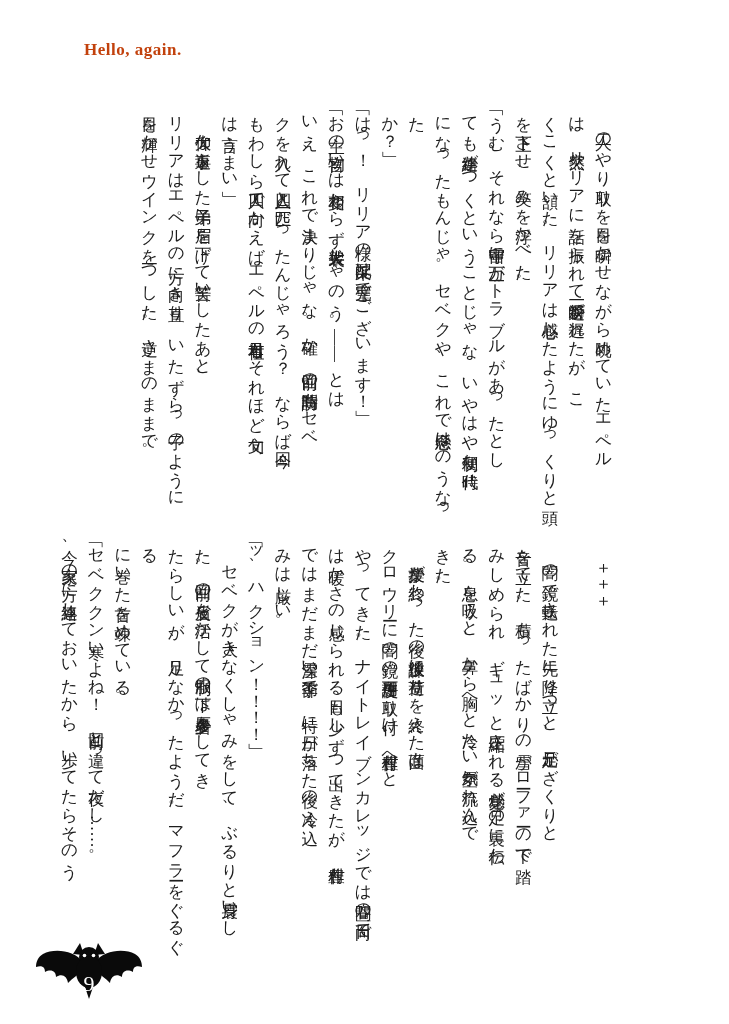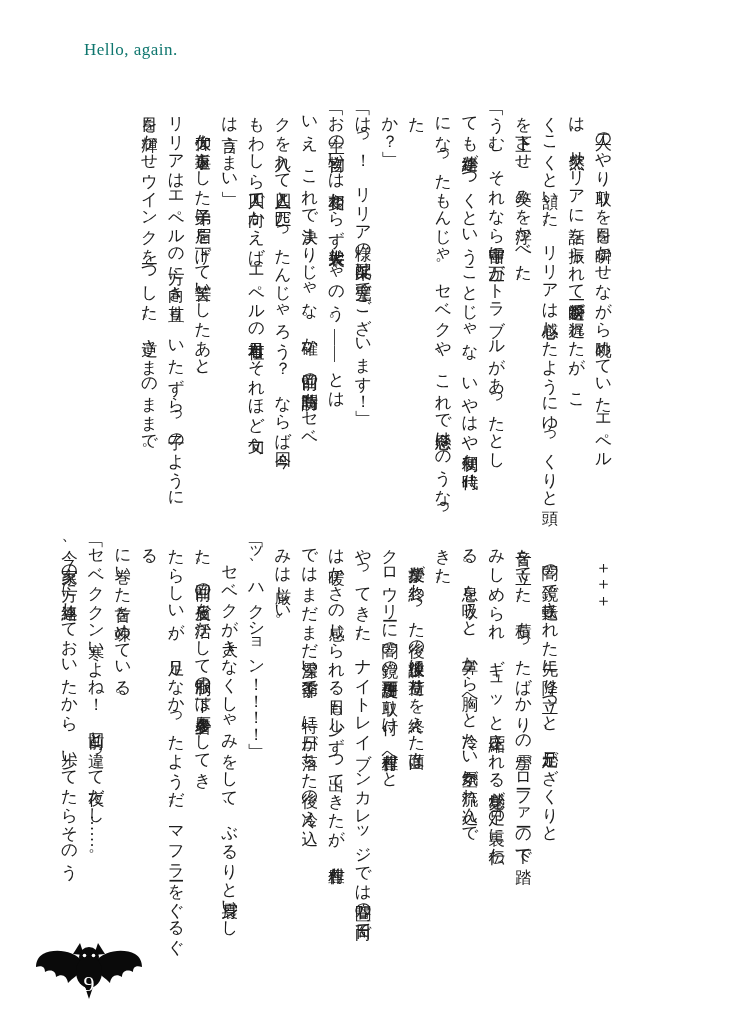--- a/index.html
+++ b/index.html
@@ -9,21 +9,22 @@
     position: relative;
     overflow: hidden;
     font-family: "Liberation Serif", "DejaVu Serif", serif;
     color: #1d1d1d;
   }
   .page-header {
     position: absolute;
     left: 84px; top: 40px;
     font-size: 17px;
     letter-spacing: 0.5px;
-    color: #0f766e;
+    color: #c2410c;
+    font-weight: bold;
   }
   .vtext {
     position: absolute;
     right: 113px;
     writing-mode: vertical-rl;
     text-orientation: mixed;
     font-size: 16.5px;
     line-height: 26.7px;
     height: 420px;
     color: #1d1d1d;

